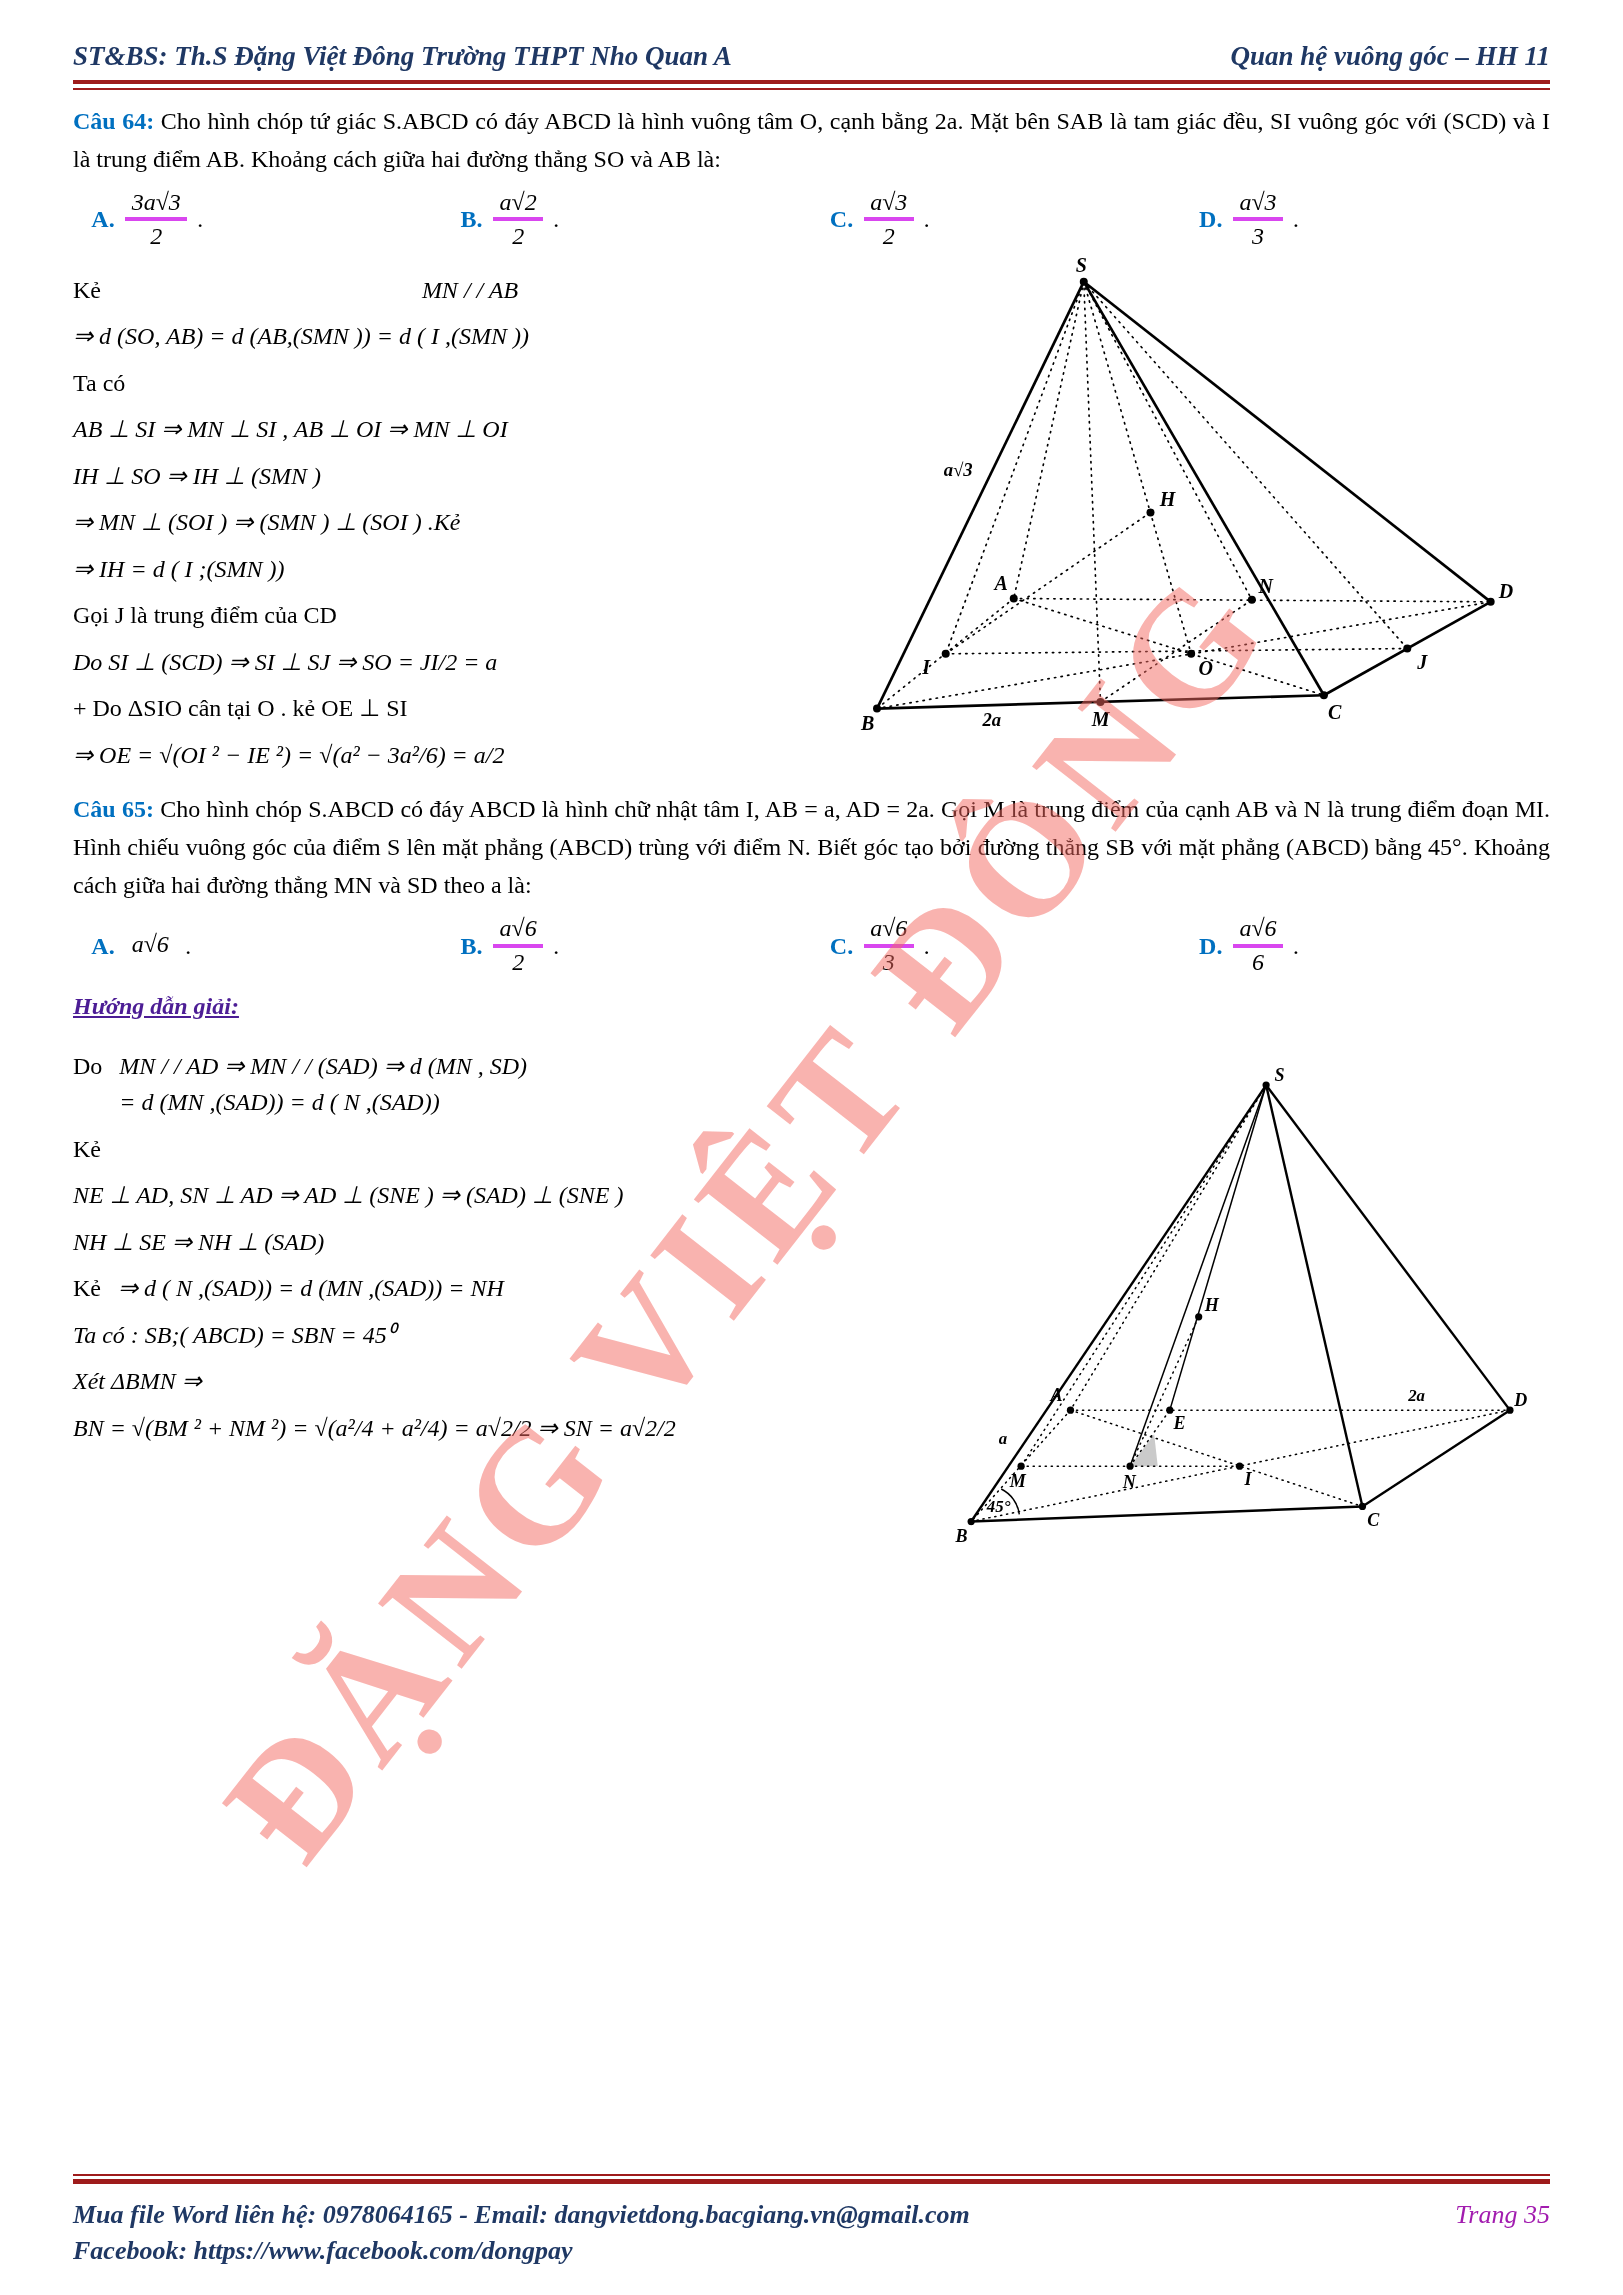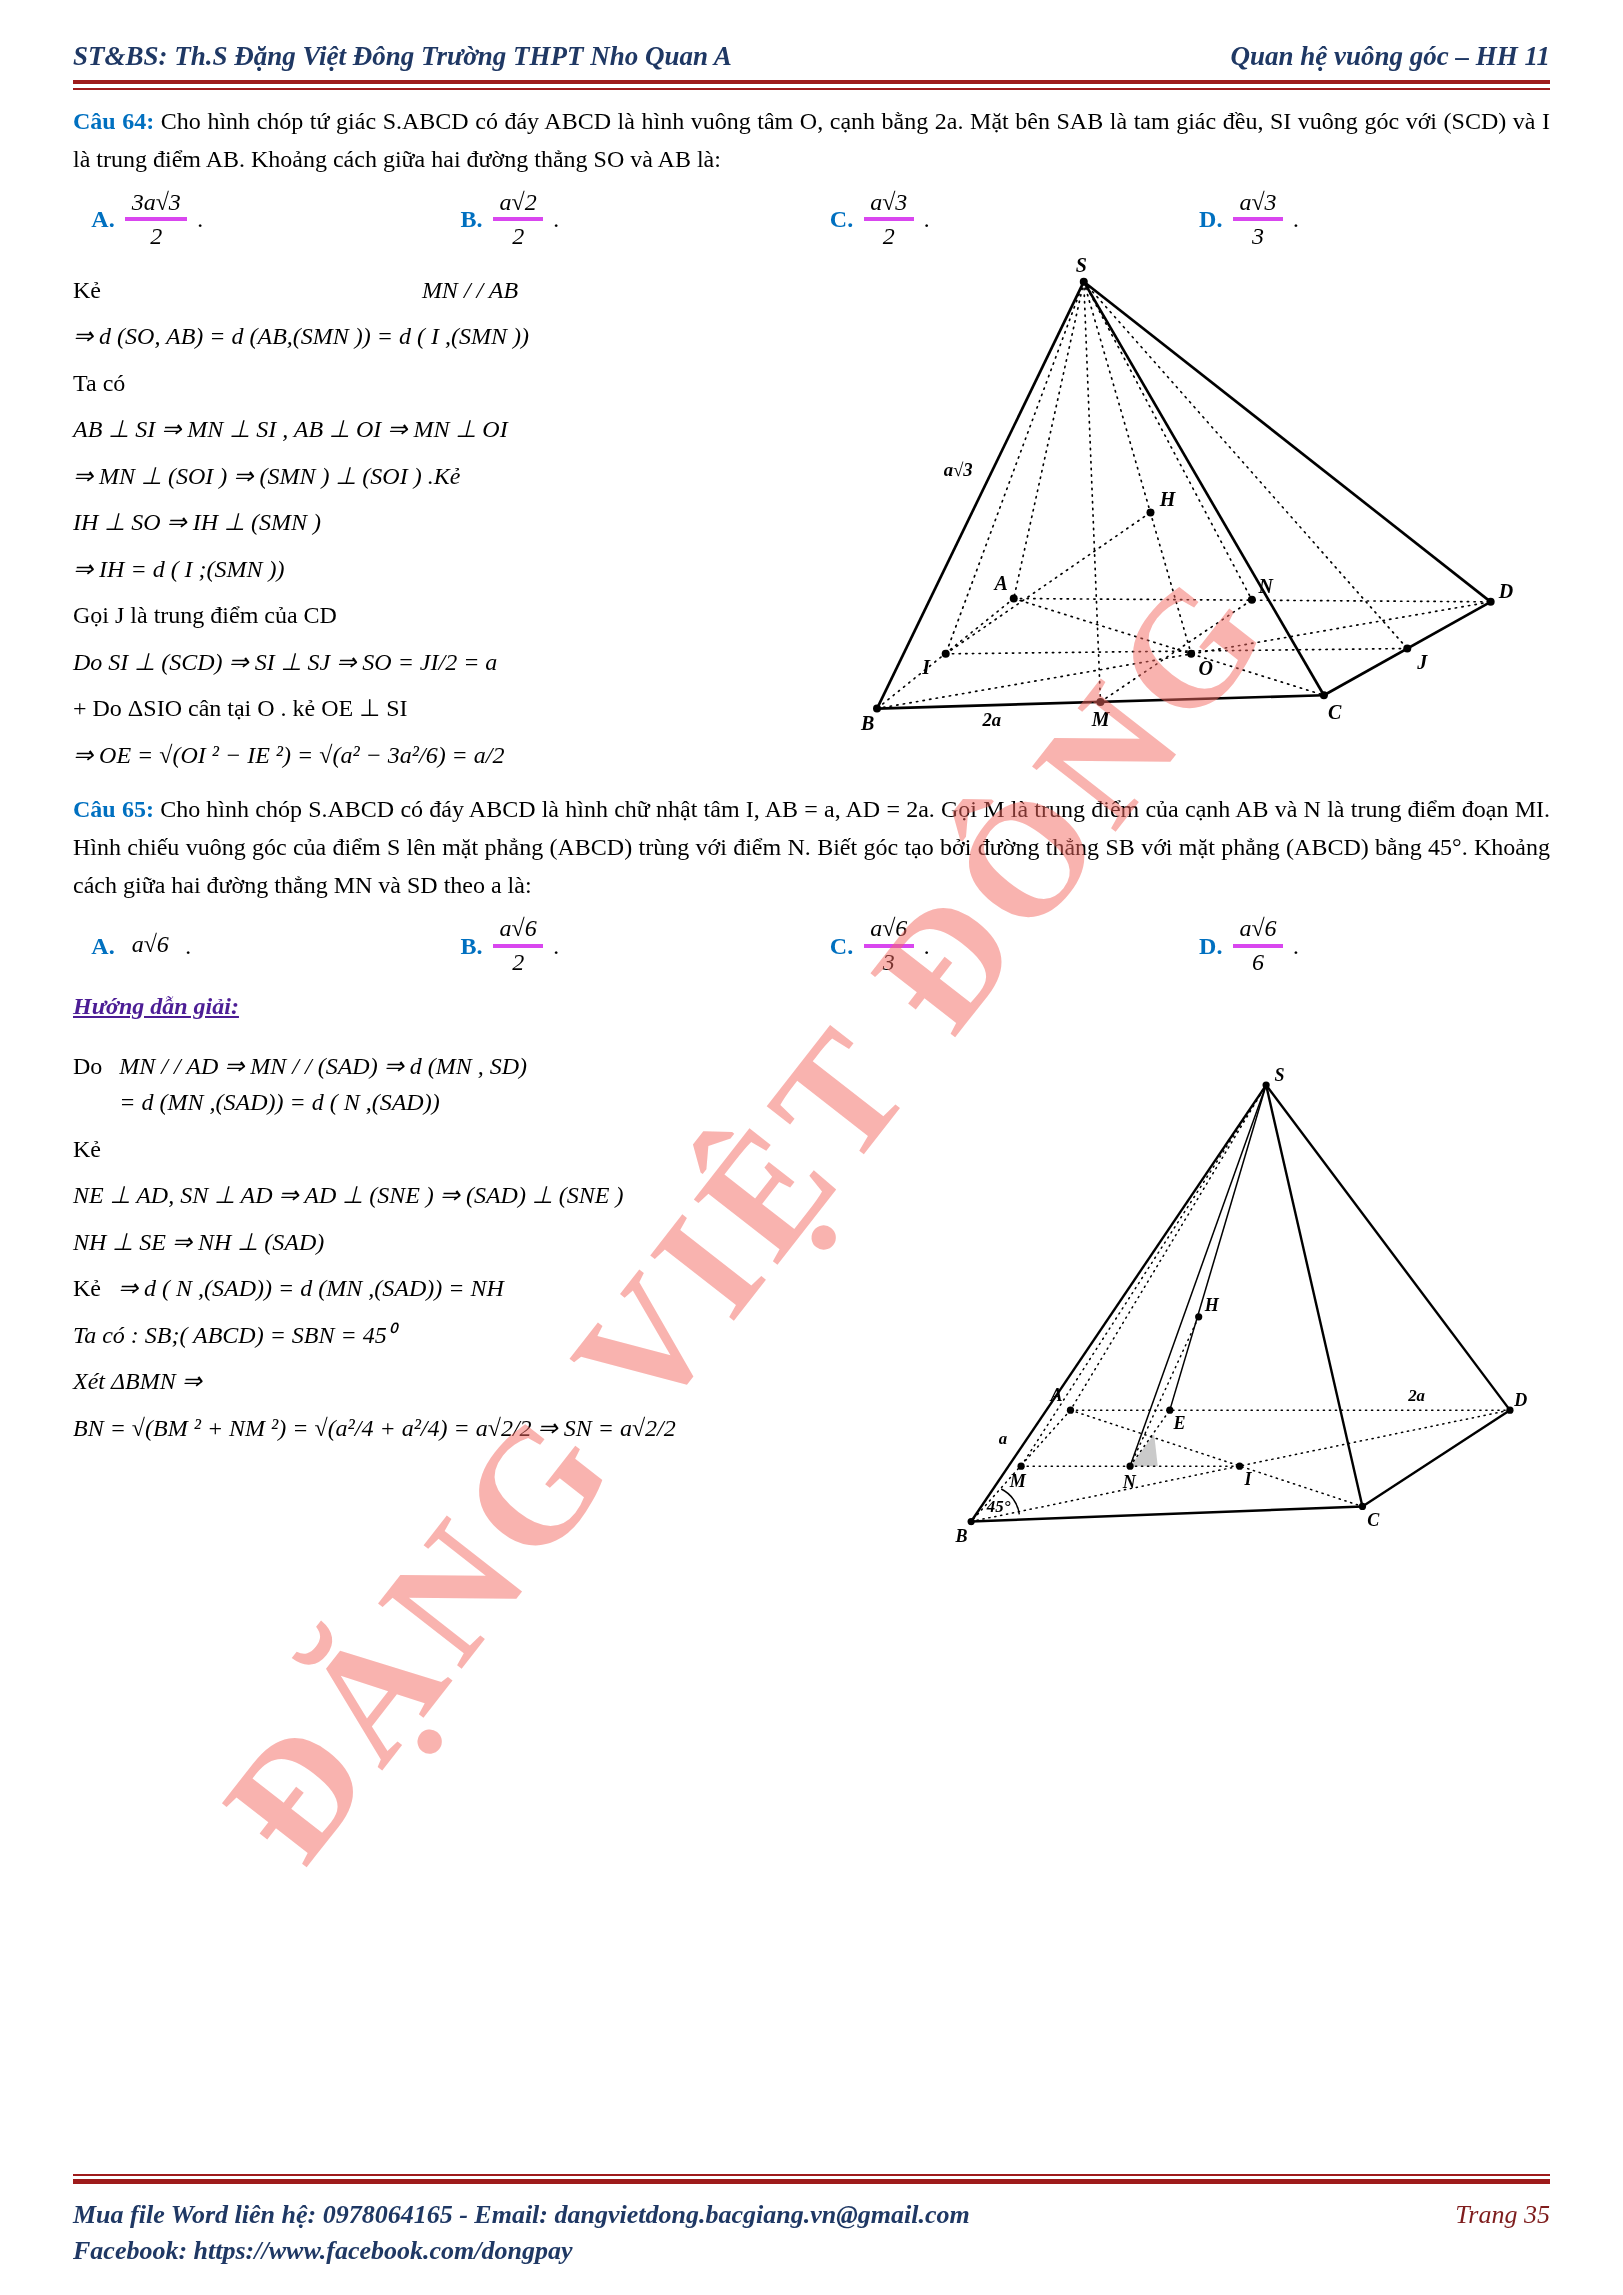--- a/index.html
+++ b/index.html
@@ -52,21 +52,21 @@
   .watermark{position:absolute;left:46%;top:53%;
              transform:translate(-50%,-50%) rotate(-52deg);
              font-size:162px;font-weight:bold;letter-spacing:10.5px;white-space:nowrap;
              color:rgba(243,104,96,0.5);z-index:10;pointer-events:none;}
 
   footer{position:absolute;left:73px;right:73px;bottom:29px;font-size:26px;}
   .footer-rule-thin{height:2px;background:#9E1B1B;margin-bottom:3.3px;}
   .footer-rule-thick{height:4.6px;background:#9E1B1B;margin-bottom:15.7px;}
   .footer-row{display:flex;justify-content:space-between;align-items:baseline;
               color:#1F3864;font-weight:bold;font-style:italic;}
-  .footer-page{color:#7f1d1d;font-weight:normal;font-style:italic;}
+  .footer-page{color:#a21caf;font-weight:normal;font-style:italic;}
   .footer-line2{color:#1F3864;font-weight:bold;font-style:italic;margin-top:6.5px;}
 </style>
 </head>
 <body>
 
 <div class="page">
 
   <div class="watermark">ĐẶNG VIỆT ĐÔNG</div>
 
   <div class="inner">
@@ -122,22 +122,22 @@
 
         <div class="sol-row">
           <div class="sol-col sol-col-64">
             <div class="sol-line split">
               <span class="upright">Kẻ</span>
               <span class="mid">MN / / AB</span>
             </div>
             <div class="sol-line">⇒ d (SO, AB) = d (AB,(SMN )) = d ( I ,(SMN ))</div>
             <div class="sol-line upright">Ta có</div>
             <div class="sol-line">AB ⊥ SI ⇒ MN ⊥ SI , AB ⊥ OI ⇒ MN ⊥ OI</div>
+            <div class="sol-line">IH ⊥ SO ⇒ IH ⊥ (SMN )</div>
             <div class="sol-line">⇒ MN ⊥ (SOI ) ⇒ (SMN ) ⊥ (SOI ) .Kẻ</div>
-            <div class="sol-line">IH ⊥ SO ⇒ IH ⊥ (SMN )</div>
             <div class="sol-line">⇒ IH = d ( I ;(SMN ))</div>
             <div class="sol-line upright">Gọi J là trung điểm của CD</div>
             <div class="sol-line">Do SI ⊥ (SCD) ⇒ SI ⊥ SJ  ⇒ SO = JI/2 = a</div>
             <div class="sol-line upright">+ Do ΔSIO cân tại O . kẻ OE ⊥ SI</div>
             <div class="sol-line">⇒ OE = √(OI ² − IE ²) = √(a² − 3a²/6) = a/2</div>
           </div>
 
           <figure class="fig-64">
             <svg viewBox="0 0 1000 740" style="font-size:37px">
               <g stroke="#000" stroke-width="4" fill="none">

